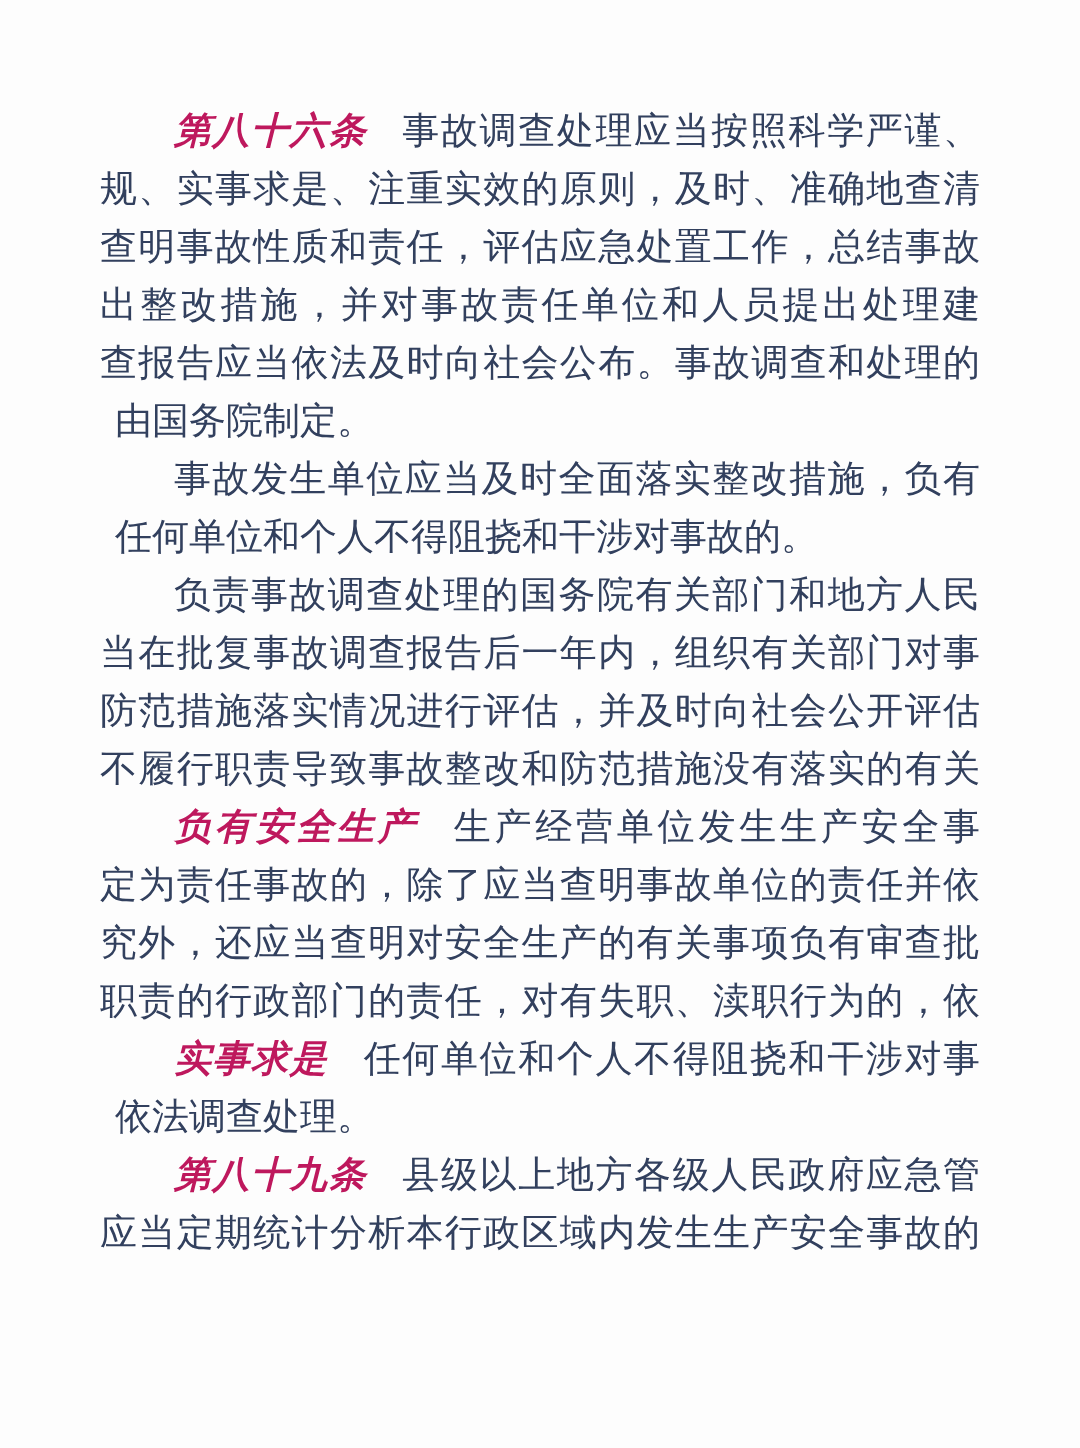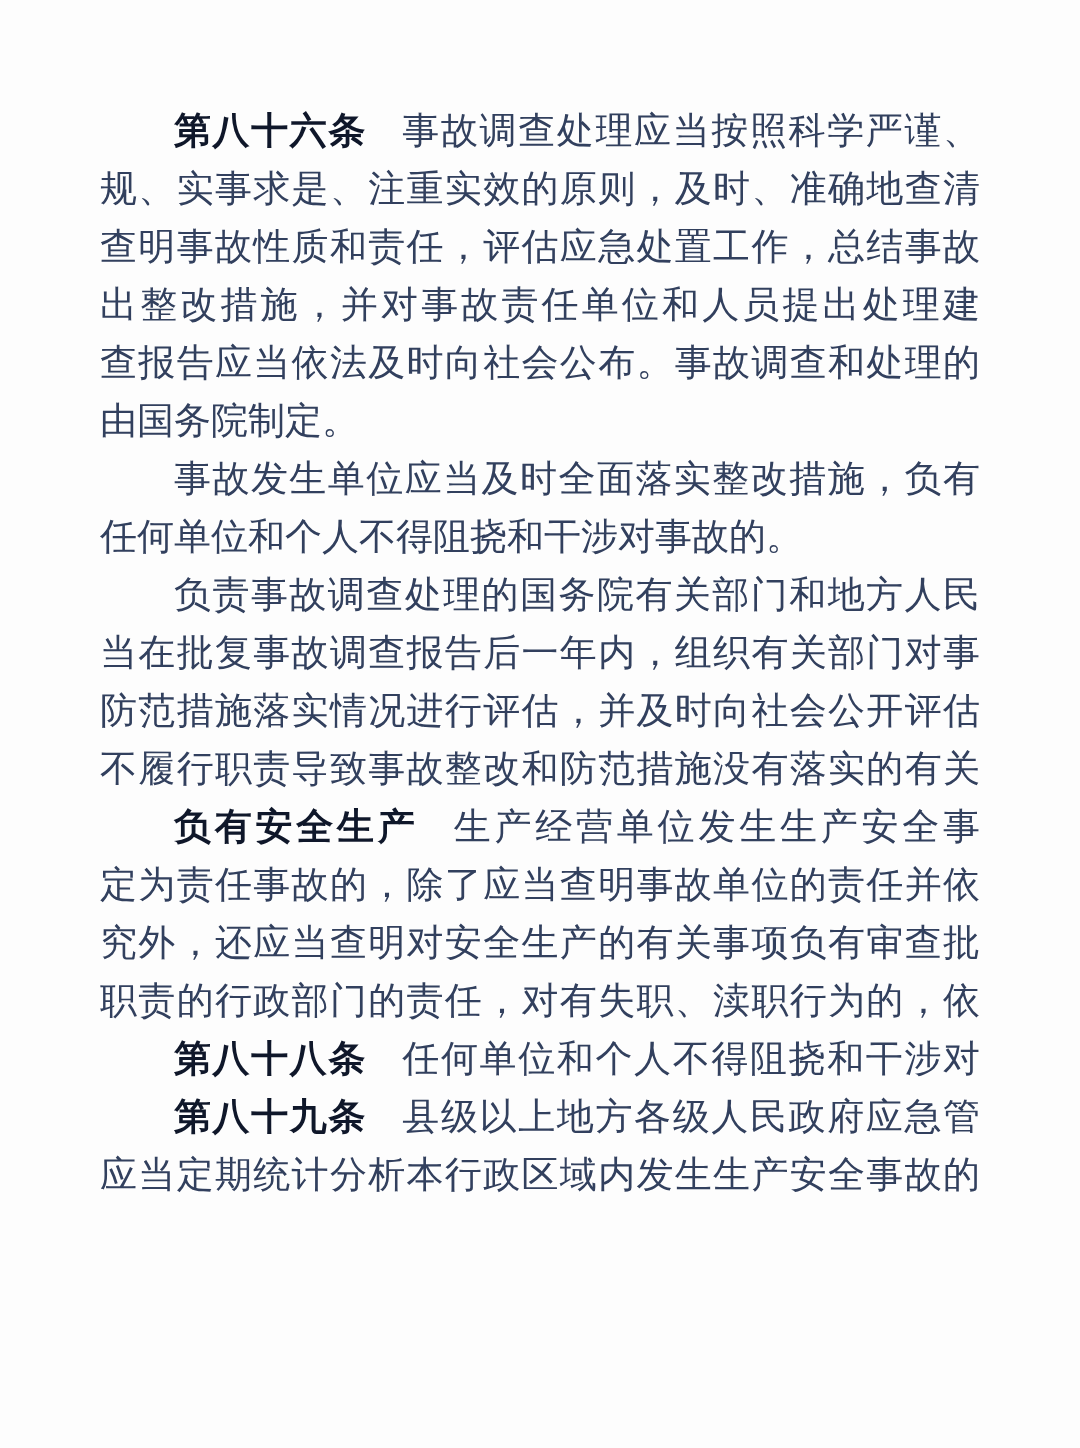--- a/index.html
+++ b/index.html
@@ -26,28 +26,30 @@
   .line {
     text-align: justify;
     text-align-last: justify;
     text-justify: inter-character;
     white-space: normal;
     height: 58px;
     overflow: hidden;
   }
   .line.end {
     text-align-last: left;
+    margin-left: 15px;
   }
   .line.ind {
     text-indent: 2em;
   }
   .art {
     font-weight: bold;
-    color: #0f172a;
+    color: #be185d;
     padding-right: 0.95em;
+    font-style: italic;
   }
 </style>
 </head>
 <body>
 
 <div class="page">
   <div class="content">
 
     <div class="line ind"><span class="art">第八十六条</span><span>事故调查处理应当按照科学严谨、依法依</span></div>
     <div class="line"><span>规、实事求是、注重实效的原则，及时、准确地查清事故原因，</span></div>
@@ -62,19 +64,20 @@
     <div class="line ind"><span>负责事故调查处理的国务院有关部门和地方人民政府应</span></div>
     <div class="line"><span>当在批复事故调查报告后一年内，组织有关部门对事故整改和</span></div>
     <div class="line"><span>防范措施落实情况进行评估，并及时向社会公开评估结果；对</span></div>
     <div class="line"><span>不履行职责导致事故整改和防范措施没有落实的有关单位和</span></div>
 
     <div class="line ind"><span class="art">负有安全生产</span><span>生产经营单位发生生产安全事故，经调查确</span></div>
     <div class="line"><span>定为责任事故的，除了应当查明事故单位的责任并依法予以追</span></div>
     <div class="line"><span>究外，还应当查明对安全生产的有关事项负有审查批准和监督</span></div>
     <div class="line"><span>职责的行政部门的责任，对有失职、渎职行为的，依照本法第</span></div>
 
-    <div class="line ind"><span class="art">第八十八条</span><span>任何单位和个人不得阻挠和干涉对事故的</span></div>
+    <div class="line ind"><span class="art">实事求是</span><span>任何单位和个人不得阻挠和干涉对事故的</span></div>
+    <div class="line end"><span>依法调查处理。</span></div>
 
     <div class="line ind"><span class="art">第八十九条</span><span>县级以上地方各级人民政府应急管理部门</span></div>
     <div class="line"><span>应当定期统计分析本行政区域内发生生产安全事故的情况，并</span></div>
 
   </div>
 </div>
 
 </body></html>

